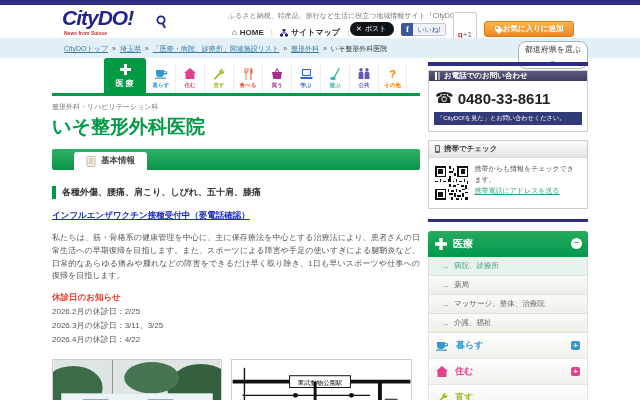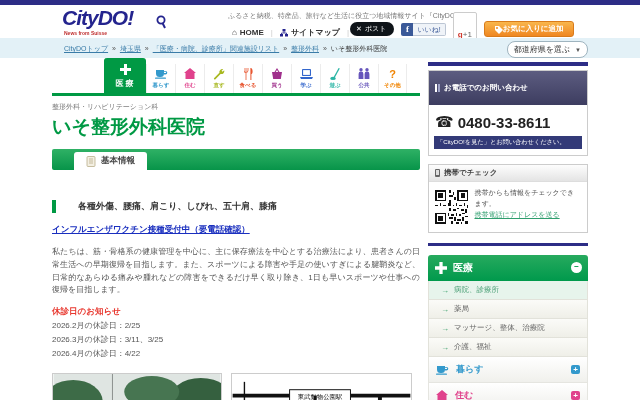--- a/index.html
+++ b/index.html
@@ -28,53 +28,53 @@
   .btn-gplus .g { color:#d0392e; font-weight:bold; }
   .btn-fav { background:linear-gradient(#f9b64c,#ef8722); border:1px solid #d97b1a; color:#fff; font-size:7.5px; font-weight:bold;
     height:16px; padding:0 9px; border-radius:3px; display:flex; align-items:center; cursor:pointer; }
 
   
   .bluebar { position:absolute; top:38px; left:0; width:640px; height:20px; background:#e3f1f7; }
   .breadcrumb { position:absolute; left:62px; top:44px; font-size:7px; color:#555; white-space:nowrap; }
   .breadcrumb a { color:#3a7ca8; margin:0 2px; }
   .breadcrumb .cur { color:#333; margin-left:2px; text-decoration:none; }
   .pref-btn { position:absolute; right:52px; top:41px; background:#fff; border:1px solid #9fb4bf; border-radius:8px;
-    font-size:8px; color:#333; padding:2px 6px; display:flex; gap:5px; align-items:center; cursor:pointer; }
+    font-size:8px; color:#333; padding:2px 6px; display:flex; gap:5px; align-items:center; cursor:pointer;flex-direction:column; }
   .pref-btn .caret { font-size:6px; color:#555; }
 
   
   .mainnav { position:absolute; top:58px; left:52px; width:368px; height:38px; border-bottom:3px solid #009944; }
   .tabs { display:flex; margin-left:52px; height:35px; align-items:flex-end; }
   .tab { width:29px; height:29px; border-left:1px solid #ececec; text-align:center; padding-top:2px; cursor:pointer; }
   .tab:last-child { border-right:1px solid #ececec; }
   .tab .ic { height:15px; display:flex; align-items:center; justify-content:center; }
   .tab .lb { font-size:5.5px; font-weight:bold; display:block; margin-top:1px; }
   .tab.active { width:42px; height:35px; background:#009944; border-radius:3px 3px 0 0; border-color:#009944; padding-top:4px; }
   .tab.active .lb { font-size:8px; color:#fff; letter-spacing:2px; }
 
   
   .main { position:absolute; top:102px; left:52px; width:368px; }
   .dept { font-size:7px; color:#777; }
   .clinic-name { font-size:19px; font-weight:bold; color:#009944; margin:2px 0 9px; }
   .tabbar { height:21px; background:linear-gradient(#2fb165,#079449); border-radius:2px; position:relative; }
   .info-tab { position:absolute; left:22px; top:3px; height:18px; background:#fff; border-radius:3px 3px 0 0;
     padding:0 12px; font-size:8.5px; font-weight:bold; color:#444; display:flex; gap:5px; align-items:center; cursor:pointer; }
-  .spec { margin-top:30px; border-left:4px solid #009944; padding-left:22px; font-size:9px; font-weight:bold; color:#333; }
+  .spec { margin-top:16px; border-left:4px solid #009944; padding-left:6px; font-size:9px; font-weight:bold; color:#333; }
   .flu-link { display:inline-block; margin-top:11px; font-size:8.5px; font-weight:bold; color:#1a2fbf; }
   .desc { margin-top:10px; font-size:8px; color:#555; line-height:1.6; text-align:justify; }
   .closed-title { margin-top:9px; font-size:8.5px; font-weight:bold; color:#e8382f; }
   .closed-line { font-size:8px; color:#555; line-height:1.5; margin-top:2px; }
   .imgs { margin-top:13px; display:flex; gap:9px; }
   .ph, .mp { border:1px solid #ccc; background:#fff; }
 
   
   .sidebar { position:absolute; top:62px; left:428px; width:160px; }
   .side-topbar { height:4px; background:#2d2d86; margin-bottom:4px; }
   .phonebox { border:1px solid #ccc; background:#fff; }
-  .phead { background:linear-gradient(#5c5c80,#3d3d60); color:#fff; font-size:7.5px; font-weight:bold; padding:12px 6px; display:flex; align-items:center; gap:4px; }
+  .phead { background:linear-gradient(#5c5c80,#3d3d60); color:#fff; font-size:7.5px; font-weight:bold; padding:0 6px; display:flex; align-items:center; gap:4px; }
   .pnum { font-size:15px; font-weight:bold; color:#222; padding:8px 6px 5px; display:flex; gap:4px; align-items:center; }
   .pnote { margin:0 5px 6px; background:#333a78; color:#fff; font-size:6.2px; padding:2px 3px; }
   .mobilebox { border:1px solid #ccc; margin-top:8px; background:#fff; }
   .mhead { background:linear-gradient(#fdfdfd,#e4e4e4); border-bottom:1px solid #ddd; font-size:7.5px; font-weight:bold; color:#444; padding:3px 6px; display:flex; gap:4px; align-items:center; }
   .mbody { display:flex; gap:6px; padding:6px; }
   .mtext { font-size:7px; color:#555; line-height:1.55; }
   .mlink { color:#2f9e6e; }
   .side-div { height:3px; background:#2d2d86; margin:10px 0 9px; }
   .m-med { background:linear-gradient(#27aa5e,#00994c); color:#fff; border-radius:3px 3px 0 0; padding:6px 7px; display:flex; align-items:center; gap:6px; font-size:10px; font-weight:bold; position:relative; cursor:pointer; }
   .toggle { position:absolute; right:6px; top:7px; width:11px; height:11px; background:#fff; border-radius:50%; color:#009944; font-size:8px; line-height:10px; text-align:center; font-weight:bold; }

